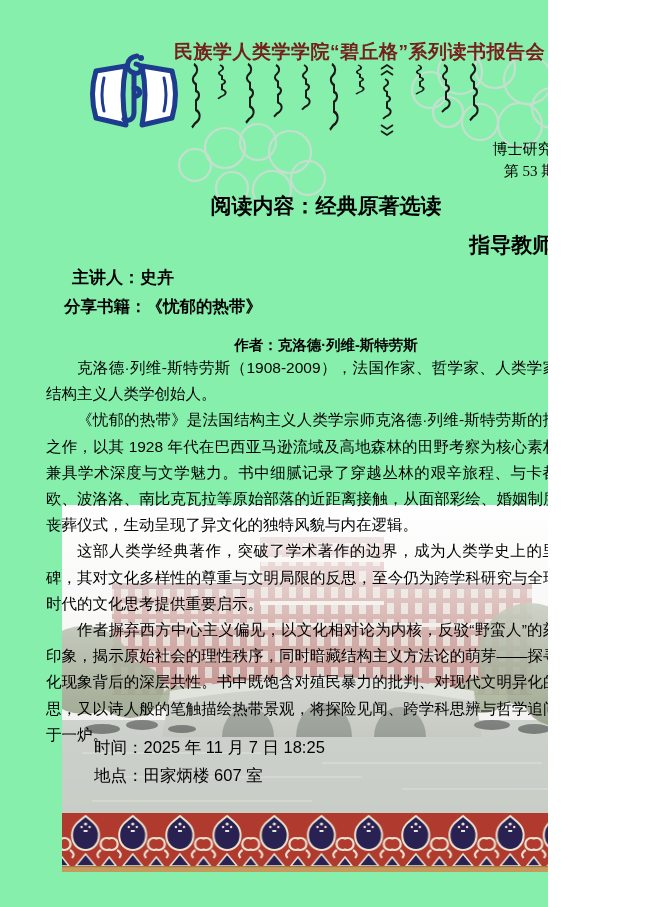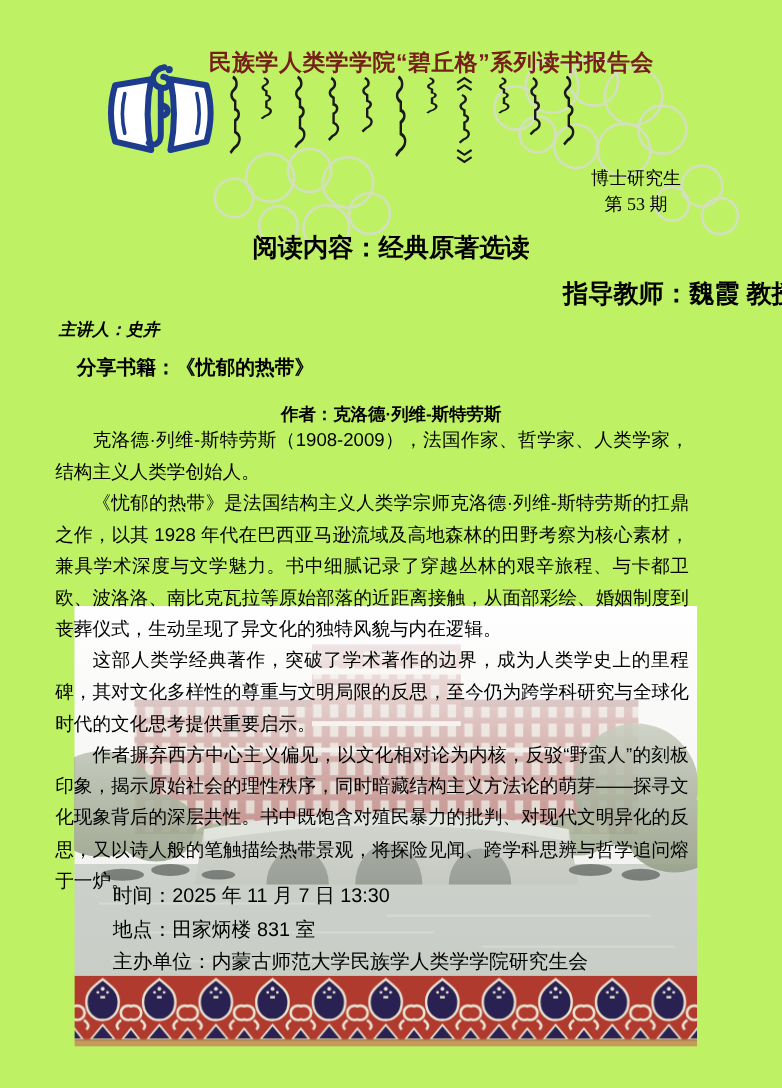--- a/index.html
+++ b/index.html
@@ -1,31 +1,31 @@
 <!DOCTYPE html>
 <html><head>
 <meta charset="utf-8">
 <style>
   html,body{margin:0;padding:0;background:#ffffff;}
-  .page{position:relative;width:652px;height:907px;background:#bef264;overflow:hidden;
+  .page{position:relative;width:548px;height:907px;background:#86efac;overflow:hidden;
         font-family:"Liberation Sans","DejaVu Sans",sans-serif;color:#000;}
   .abs{position:absolute;}
   
   .series-title{left:174px;top:39px;width:410px;font-size:19px;font-weight:bold;
         color:#76201a;letter-spacing:0.5px;white-space:nowrap;z-index:3;}
   .logo-box{left:84px;top:50px;width:100px;height:86px;z-index:3;}
   .mongolian{left:188px;top:63px;width:292px;height:76px;z-index:3;}
   .clouds{left:0;top:30px;width:652px;height:200px;z-index:1;}
   
   .issue-block{left:478px;top:138px;width:104px;text-align:center;font-size:15px;
         line-height:22px;font-family:"Liberation Serif","DejaVu Serif",serif;z-index:3;}
   
   .main-title{left:0;top:192px;width:652px;text-align:center;font-size:21px;font-weight:bold;z-index:3;}
   .advisor-title{left:0;top:231px;width:652px;text-align:right;font-size:21px;font-weight:bold;z-index:3;margin-left:12px;}
-  .speaker-line{left:49px;top:266px;font-size:14px;font-weight:bold;z-index:3;font-style:italic;}
+  .speaker-line{left:72px;top:266px;font-size:17px;font-weight:bold;z-index:3;}
   .book-line{left:64px;top:296px;font-size:16.5px;font-weight:bold;z-index:3;text-align:center;}
   .author-line{left:0;top:336px;width:652px;text-align:center;font-size:14.5px;font-weight:bold;z-index:3;}
   
   .body-text{left:46px;top:355px;width:528px;font-size:15.5px;line-height:26.2px;
         font-weight:500;text-align:justify;z-index:3;}
   .body-text p{margin:0;text-indent:2em;}
   
   .event-block{left:94px;top:734px;font-size:16.5px;line-height:27.5px;font-weight:500;z-index:3;}
   
   .photo-box{left:62px;top:505px;width:519px;height:308px;z-index:0;}
@@ -175,23 +175,22 @@
   </svg>
 
   <div class="abs body-text">
     <p>克洛德·列维-斯特劳斯（1908-2009），法国作家、哲学家、人类学家，结构主义人类学创始人。</p>
     <p>《忧郁的热带》是法国结构主义人类学宗师克洛德·列维-斯特劳斯的扛鼎之作，以其 1928 年代在巴西亚马逊流域及高地森林的田野考察为核心素材，兼具学术深度与文学魅力。书中细腻记录了穿越丛林的艰辛旅程、与卡都卫欧、波洛洛、南比克瓦拉等原始部落的近距离接触，从面部彩绘、婚姻制度到丧葬仪式，生动呈现了异文化的独特风貌与内在逻辑。</p>
     <p>这部人类学经典著作，突破了学术著作的边界，成为人类学史上的里程碑，其对文化多样性的尊重与文明局限的反思，至今仍为跨学科研究与全球化时代的文化思考提供重要启示。</p>
     <p>作者摒弃西方中心主义偏见，以文化相对论为内核，反驳“野蛮人”的刻板印象，揭示原始社会的理性秩序，同时暗藏结构主义方法论的萌芽——探寻文化现象背后的深层共性。书中既饱含对殖民暴力的批判、对现代文明异化的反思，又以诗人般的笔触描绘热带景观，将探险见闻、跨学科思辨与哲学追问熔于一炉。</p>
   </div>
 
   <div class="abs event-block">
-    <div>时间：2025 年 11 月 7 日  13:30</div>
-    <div>地点：田家炳楼 831 室</div>
-    <div>主办单位：内蒙古师范大学民族学人类学学院研究生会</div>
+    <div>时间：2025 年 11 月 7 日  18:25</div>
+    <div>地点：田家炳楼 607 室</div>
   </div>
 
   <svg class="abs border-box" viewBox="0 0 519 59" preserveAspectRatio="none">
     <defs>
       <pattern id="orn" width="47.18" height="59" patternUnits="userSpaceOnUse">
         <rect width="47.18" height="59" fill="#b03a2e"></rect>
 
         <path d="M23.6,3 C31,9 37,13 37,22 C37,32 30,37 23.6,37 C17,37 10,32 10,22 C10,13 16,9 23.6,3 Z" fill="#2a2153" stroke="#e9e3d1" stroke-width="2"></path>
         <g fill="#e9e3d1">
           <circle cx="23.6" cy="11" r="1.6"></circle>

